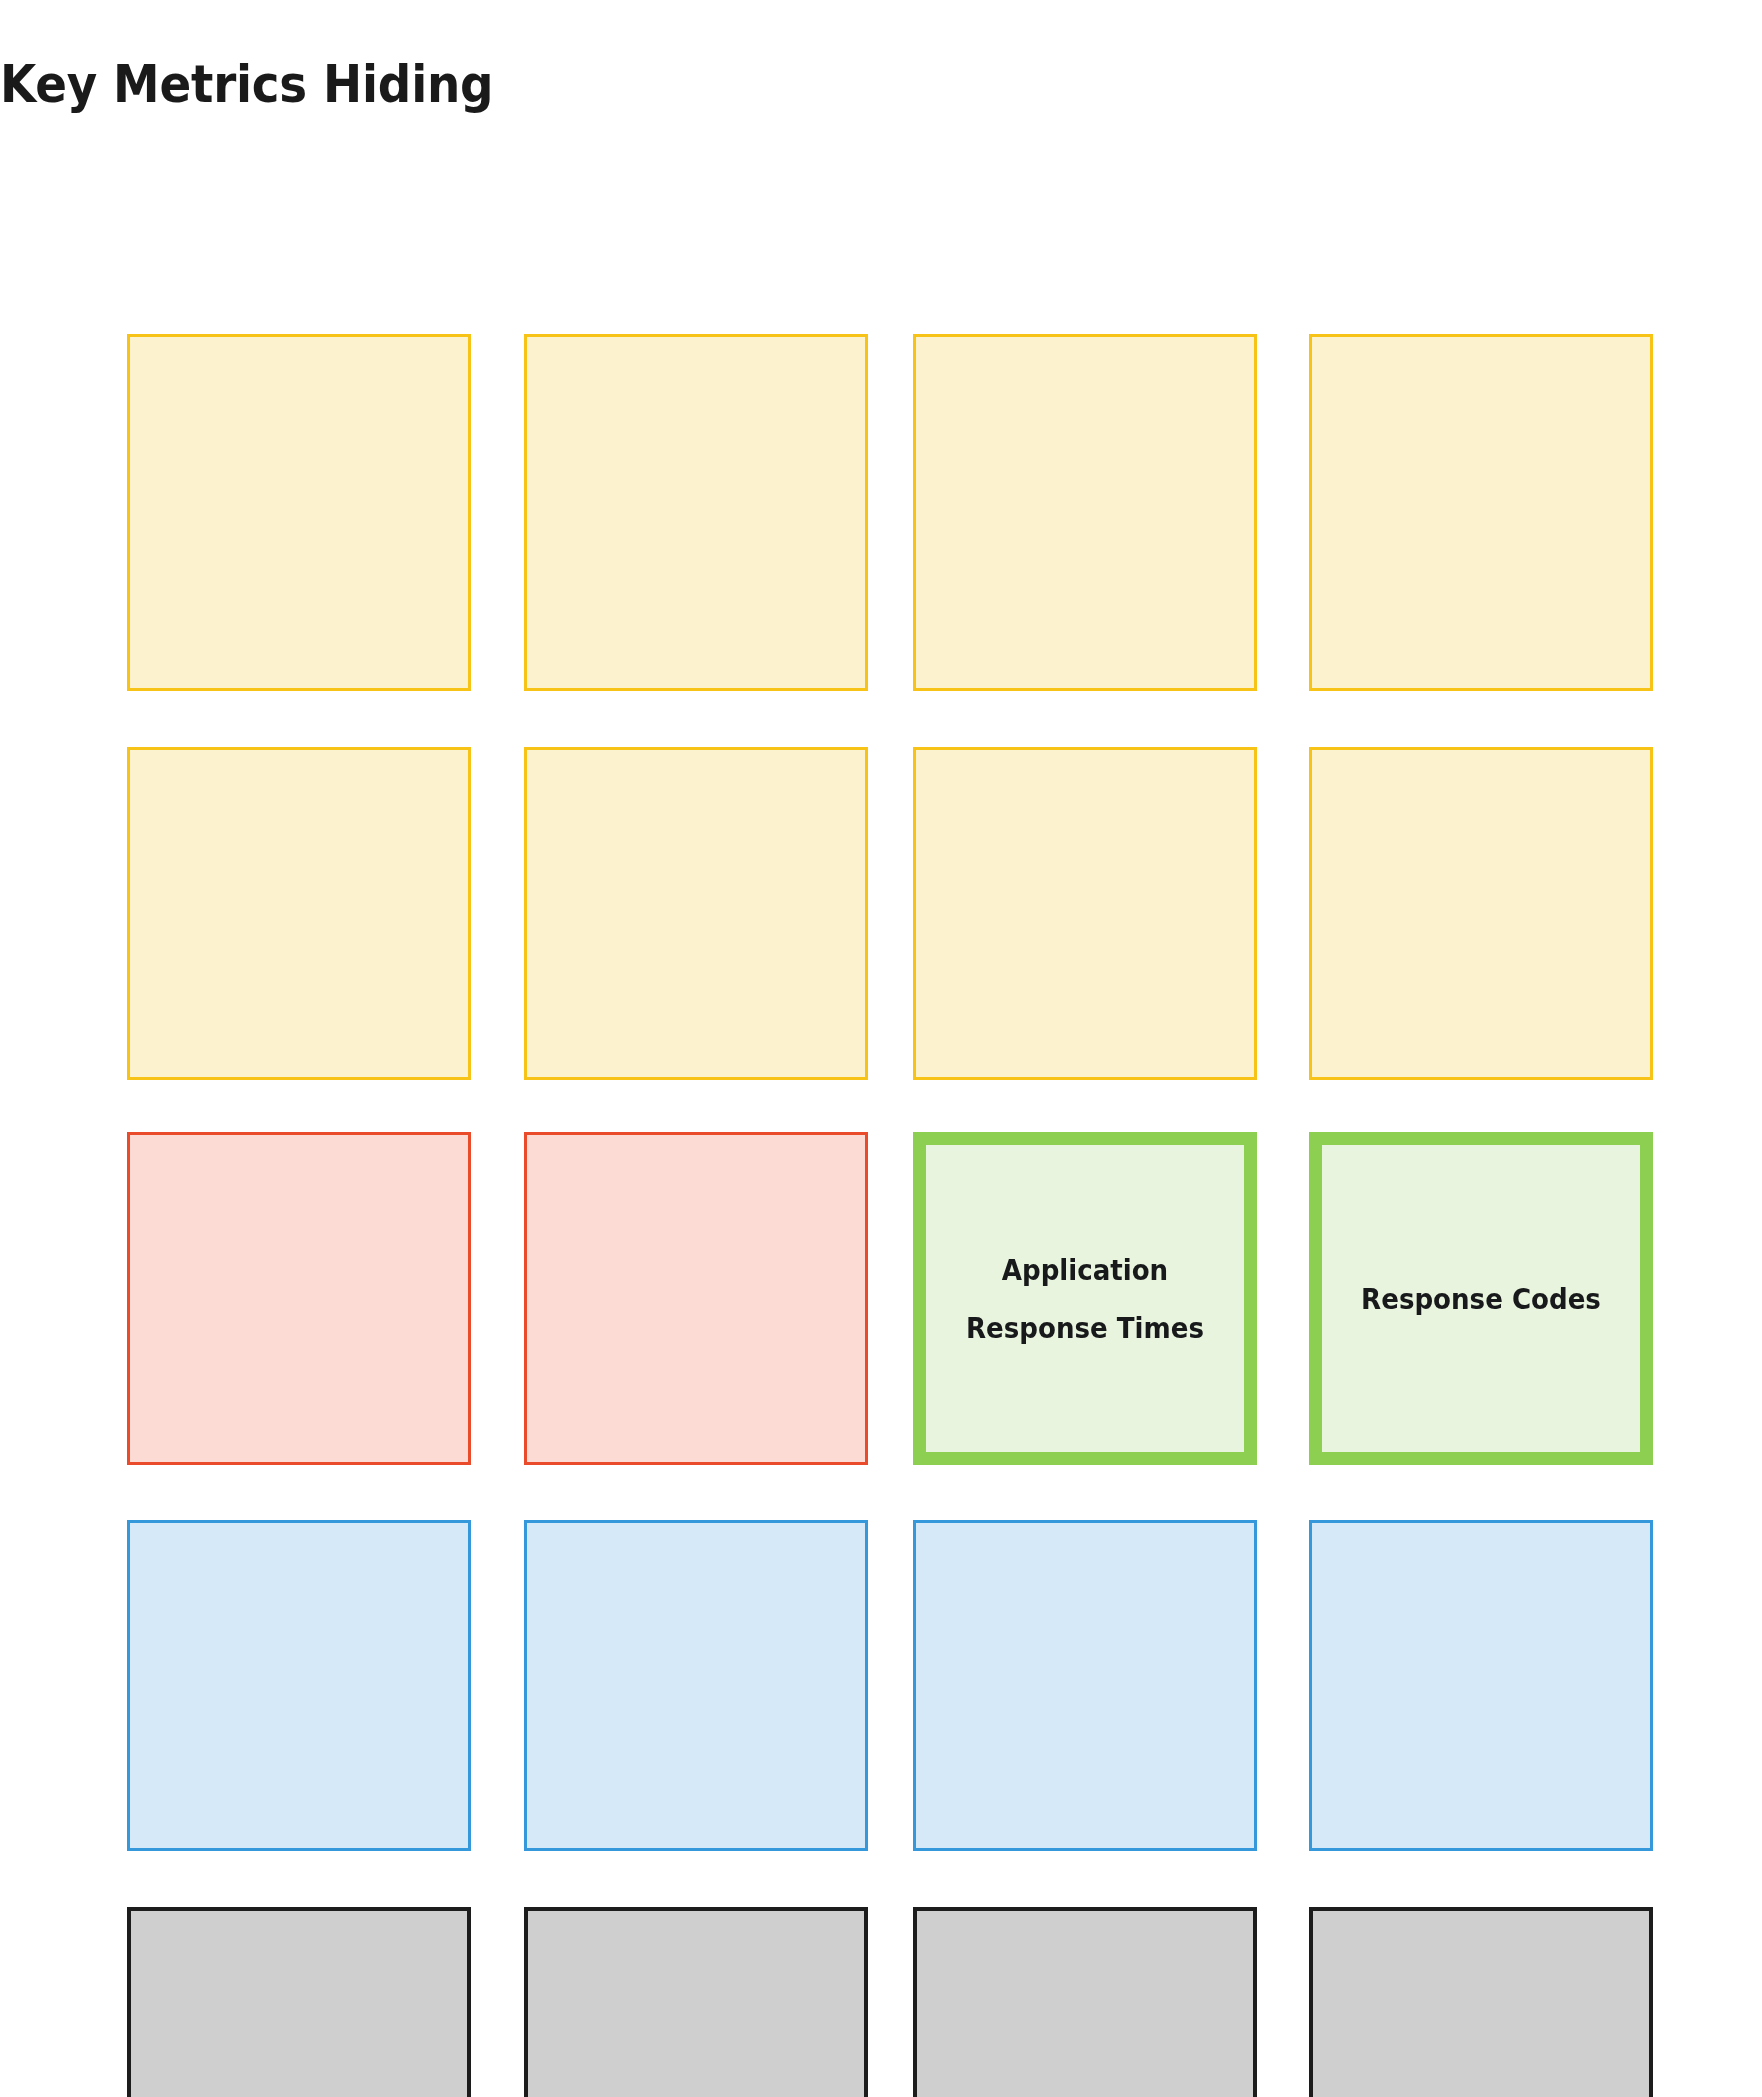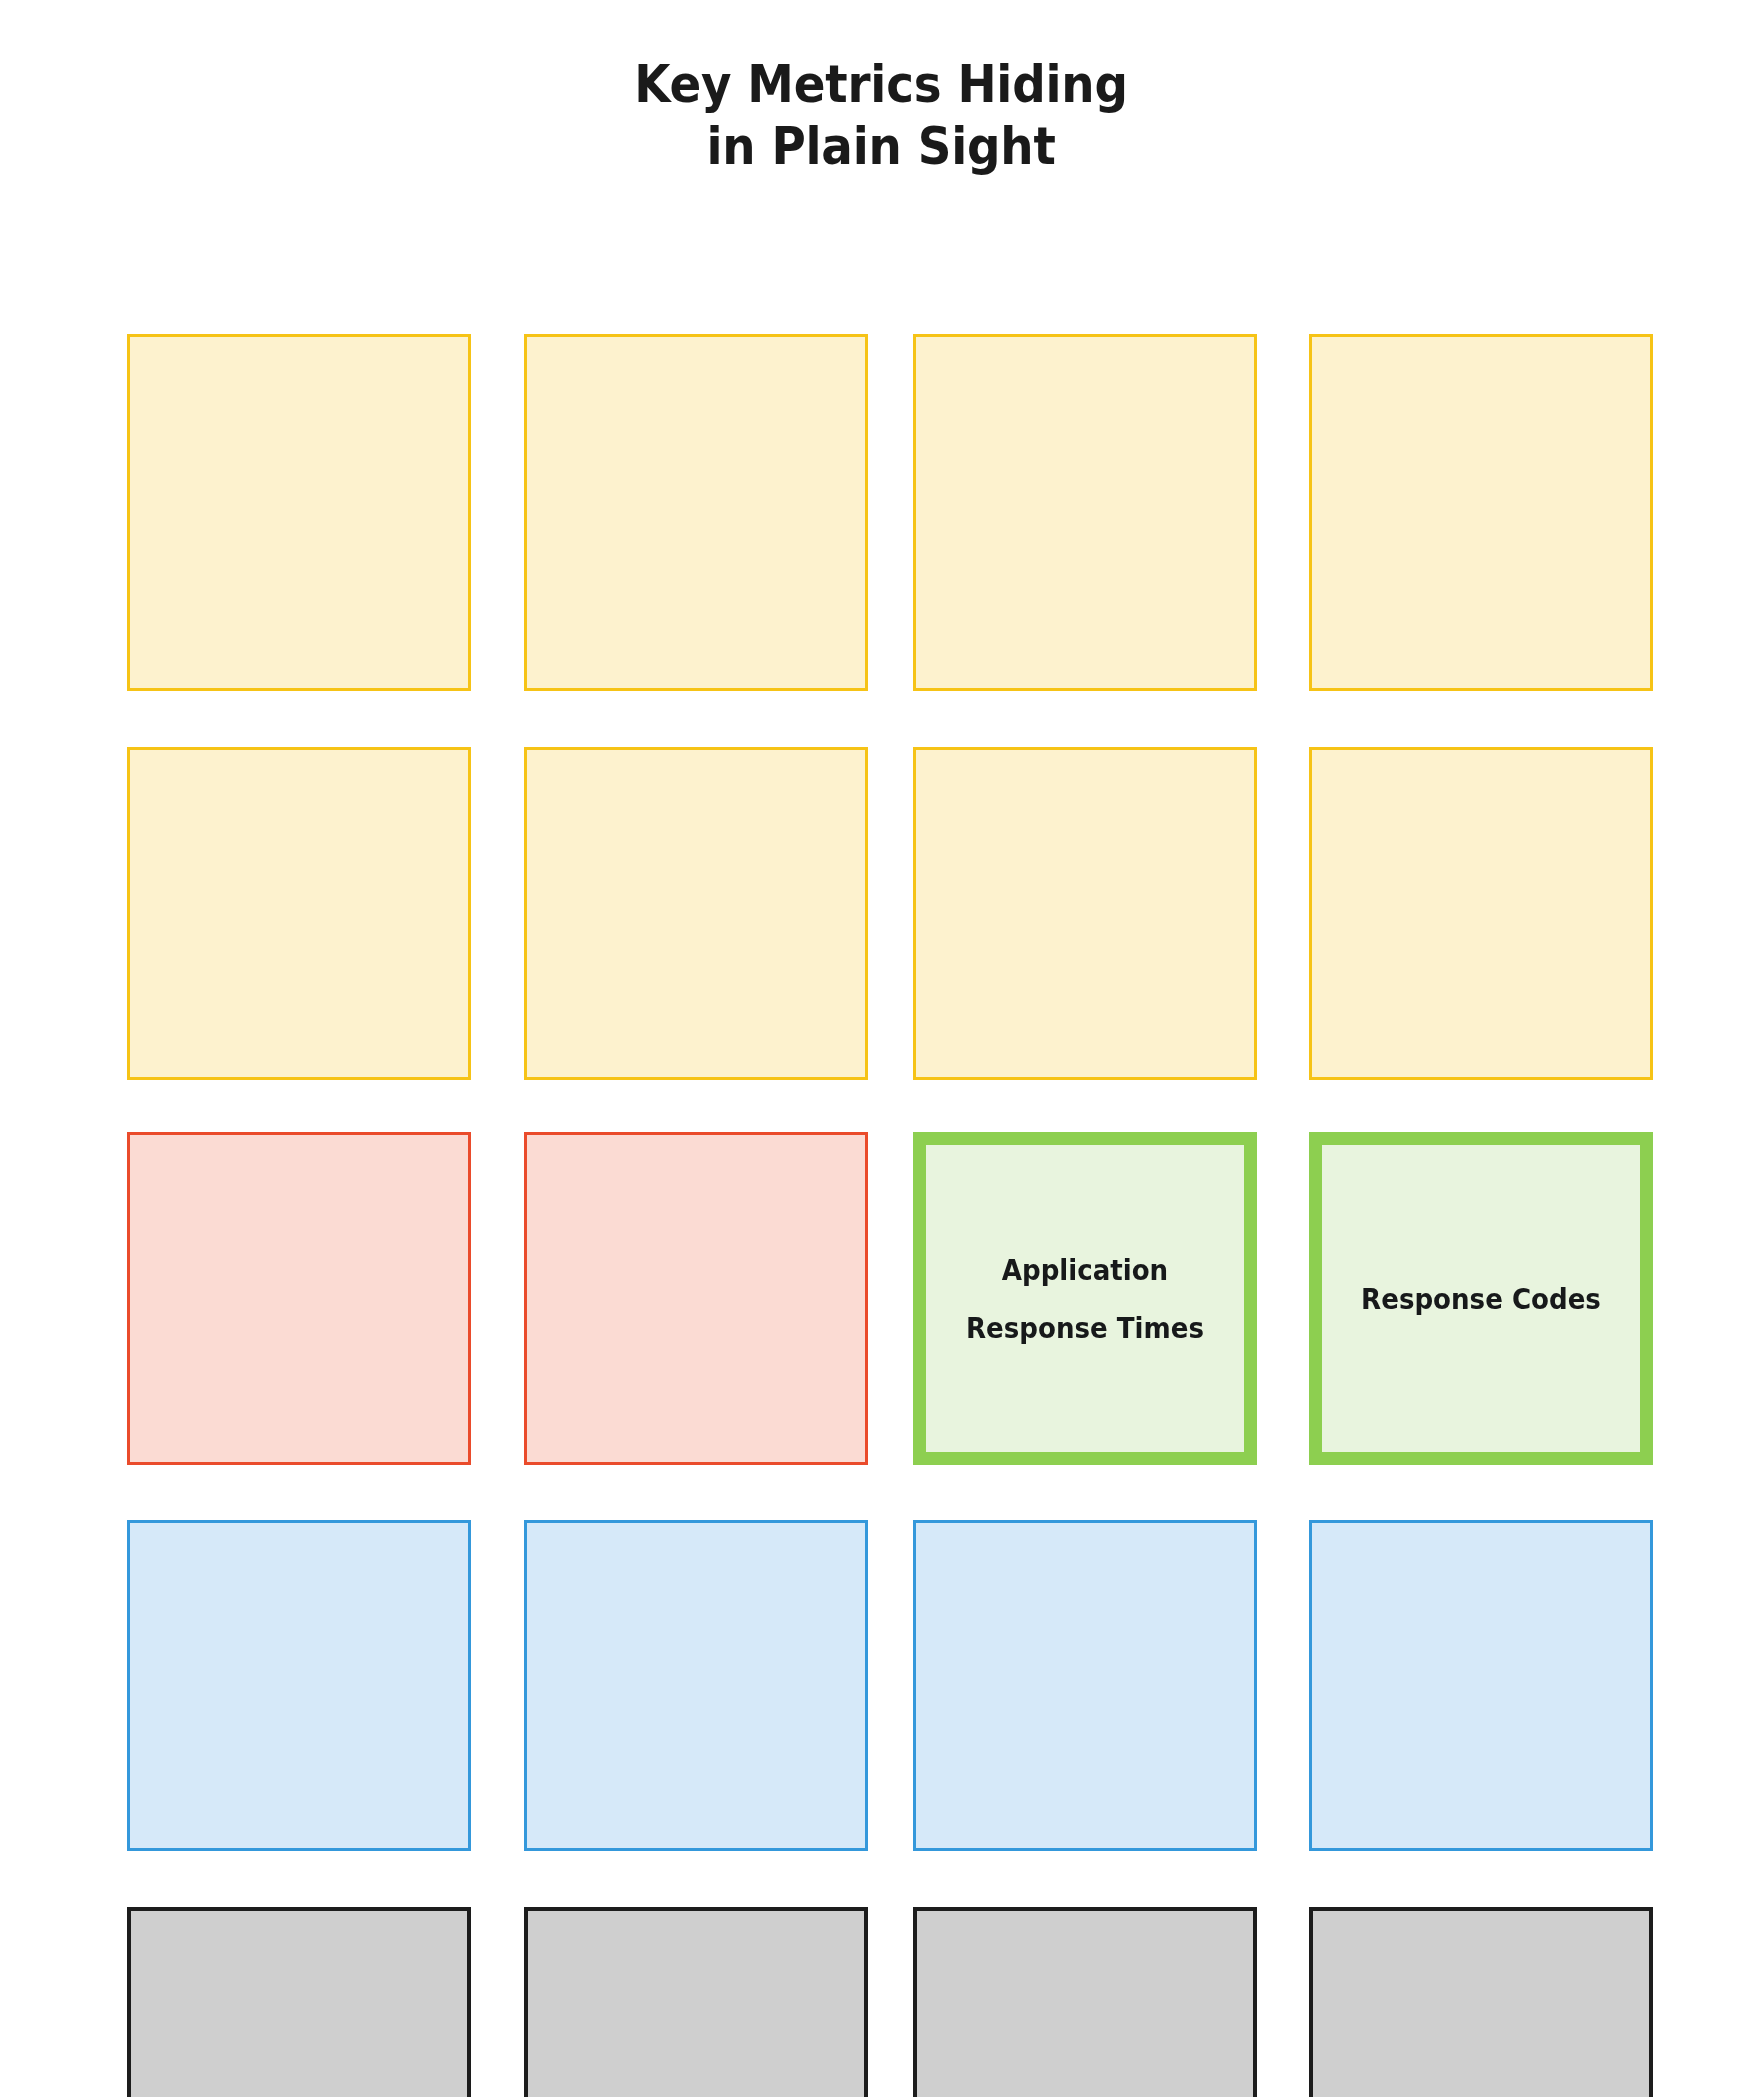--- a/index.html
+++ b/index.html
@@ -21,21 +21,20 @@
     background: #ffffff;
     overflow: hidden;
   }
 
   
   #title-block {
     position: absolute;
     left: 0;
     top: 53px;
     width: 1762px;
-    text-align: center;
   }
   .title-line {
     display: block;
     font-size: 52px;
     line-height: 62px;
     font-weight: bold;
     color: #1a1a1a;
     letter-spacing: -0.2px;
     font-family: "DejaVu Sans Condensed", "Liberation Sans Narrow", "Liberation Sans", sans-serif;
   }
@@ -75,21 +74,20 @@
   .v-blue   { background: #d6e9f9; border: 3.4px solid #3498db; }
   .v-gray   { background: #cfcfcf; border: 4.3px solid #1c1c1c; }
 </style>
 </head>
 <body>
 
 <div id="page">
 
   <div id="title-block">
     <span class="title-line">Key Metrics Hiding</span>
-    <span class="title-line">in Plain Sight</span>
   </div>
 
   <div id="metric-grid">
       <div class="metric-cell v-yellow" style="left: 127px; top: 317px; width: 344px; height: 357px;"></div>
       <div class="metric-cell v-yellow" style="left: 524px; top: 317px; width: 344px; height: 357px;"></div>
       <div class="metric-cell v-yellow" style="left: 913px; top: 317px; width: 344px; height: 357px;"></div>
       <div class="metric-cell v-yellow" style="left: 1309px; top: 317px; width: 344px; height: 357px;"></div>
       <div class="metric-cell v-yellow" style="left: 127px; top: 730px; width: 344px; height: 333px;"></div>
       <div class="metric-cell v-yellow" style="left: 524px; top: 730px; width: 344px; height: 333px;"></div>
       <div class="metric-cell v-yellow" style="left: 913px; top: 730px; width: 344px; height: 333px;"></div>

